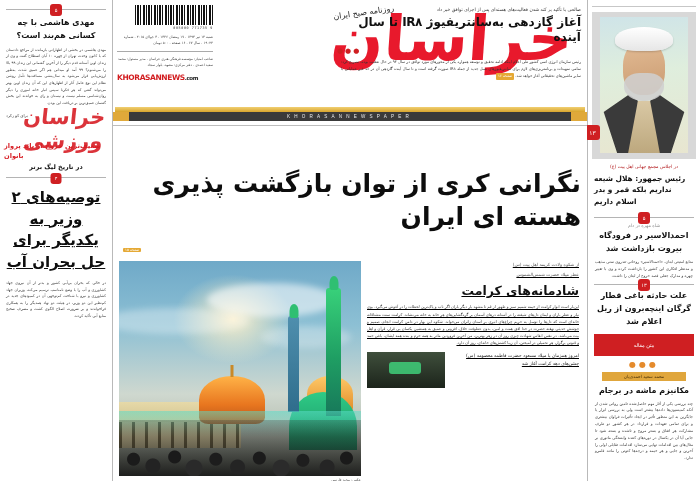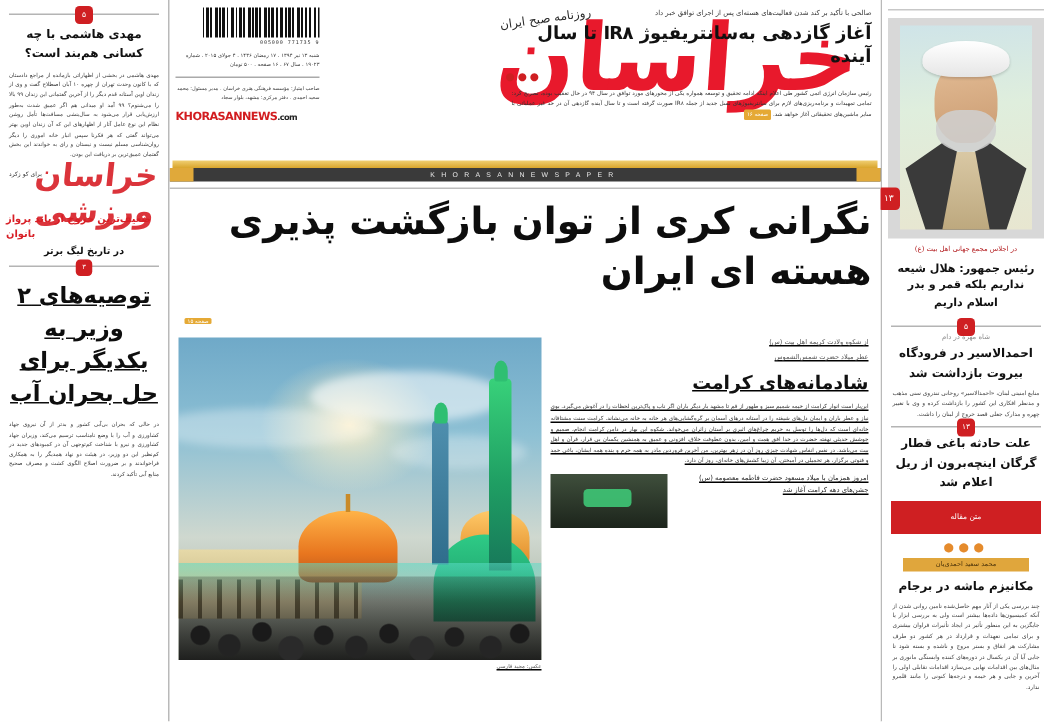--- a/index.html
+++ b/index.html
@@ -111,21 +111,21 @@
     font-size: 4.6px;
     color: #b2191c;
     text-align: center;
     margin-top: 5px;
     line-height: 1.5;
     letter-spacing: .2px;
   }
   .rail-head {
     font-size: 7.4px;
     font-weight: bold;
-    text-align: center;
+    text-align: left;
     line-height: 1.55;
     color: #111;
     margin-top: 2px;
     padding: 0 2px 5px 2px;
   }
   .rail-sep {
     border-top: 1px solid #b4b4b4;
     margin: 5px 2px;
     position: relative;
     height: 1px;
@@ -352,20 +352,21 @@
   
   .mainhead-row {
     display: flex;
     flex-direction: row;
     padding: 6px 6px 0 6px;
   }
   .mainhead {
     flex: 1 1 auto;
     text-align: right;
     padding-left: 4px;
+    margin-top: 36px;
   }
   .mainhead h1 {
     font-size: 25px;
     font-weight: bold;
     line-height: 1.3;
     color: #0d0d0d;
     letter-spacing: -.6px;
   }
   .mainhead .ref {
     margin-top: 3px;

